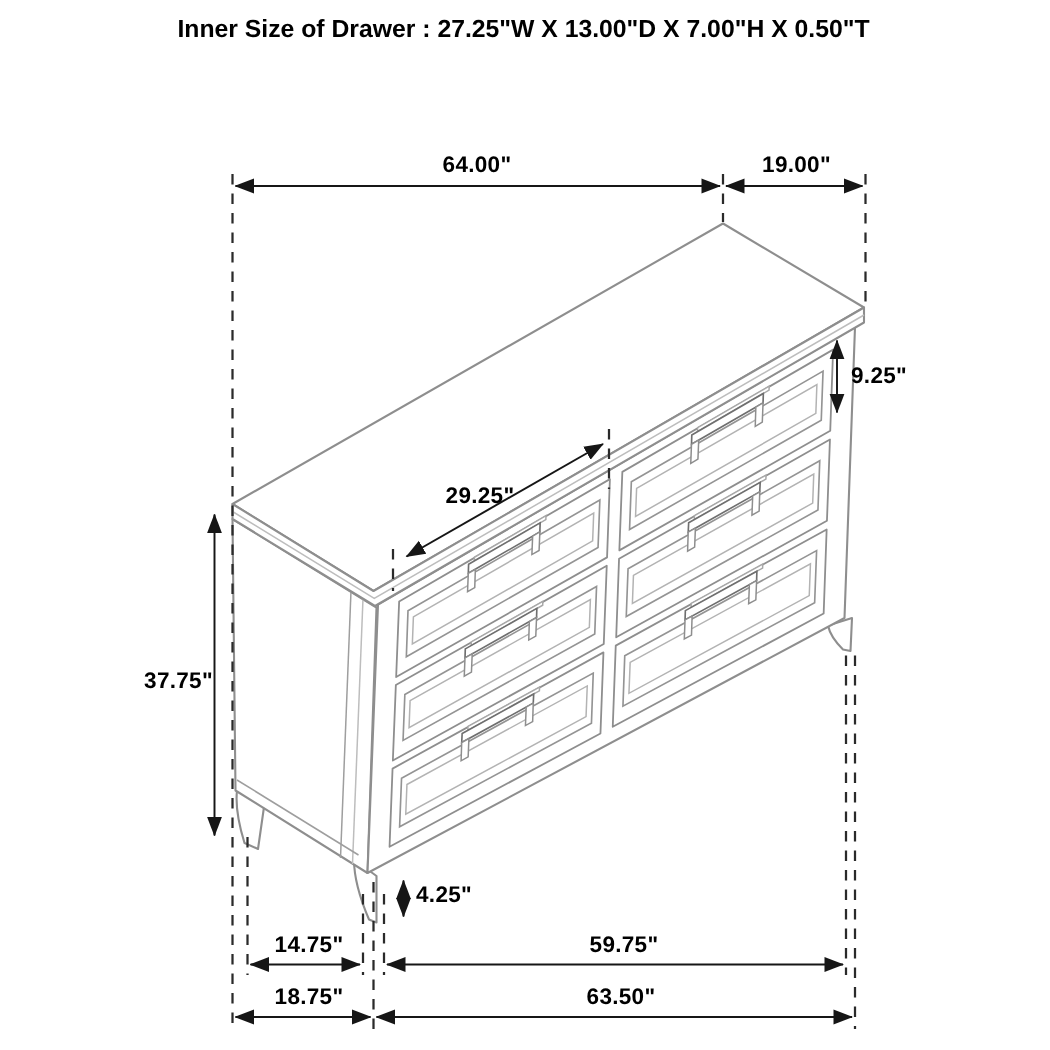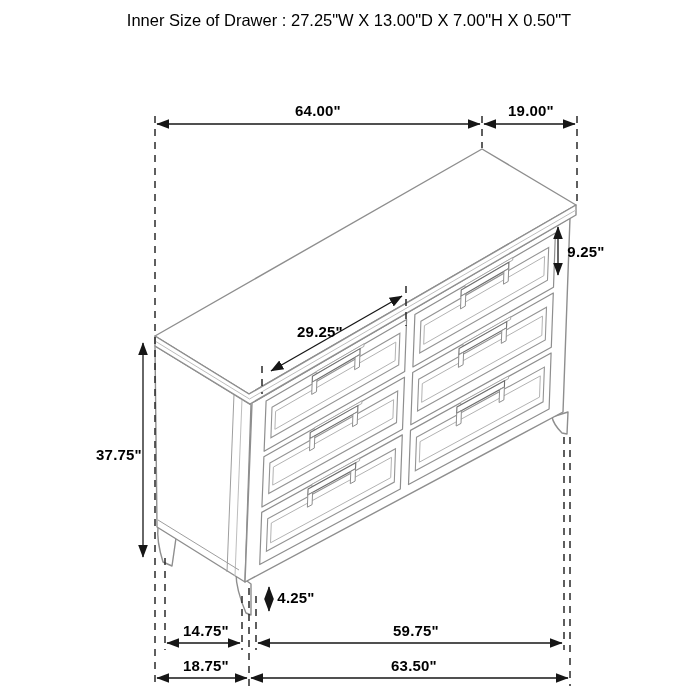--- a/index.html
+++ b/index.html
@@ -1,19 +1,19 @@
 <!DOCTYPE html>
 <html><head>
 <meta charset="utf-8">
 <style>
   html,body{margin:0;padding:0;background:#ffffff;}
   .canvas{position:relative;width:700px;height:700px;background:#fff;overflow:hidden;
           font-family:"Liberation Sans",sans-serif;}
   .scene{position:absolute;left:0;top:0;}
-  .title-label{position:absolute;transform:translate(-50%,-50%);font-weight:normal;
+  .title-label{position:absolute;transform:translate(-50%,-50%);font-weight:bold;
                font-size:16.5px;color:#000;white-space:nowrap;}
   .dim-label{position:absolute;transform:translate(-50%,-50%);font-weight:bold;
              font-size:15px;color:#000;white-space:nowrap;letter-spacing:.2px;}
   
   .wood{fill:#fff;stroke:#8e8e8e;stroke-width:1.4;stroke-linejoin:round;}
   .wood-thin{fill:none;stroke:#9e9e9e;stroke-width:1;}
   .wood-light{fill:none;stroke:#bdbdbd;stroke-width:1;}
   .drawer-front{fill:#fff;stroke:#8e8e8e;stroke-width:1.2;stroke-linejoin:round;}
   .drawer-molding-outer{fill:none;stroke:#949494;stroke-width:1.1;}
   .drawer-molding-inner{fill:none;stroke:#b3b3b3;stroke-width:1;}

